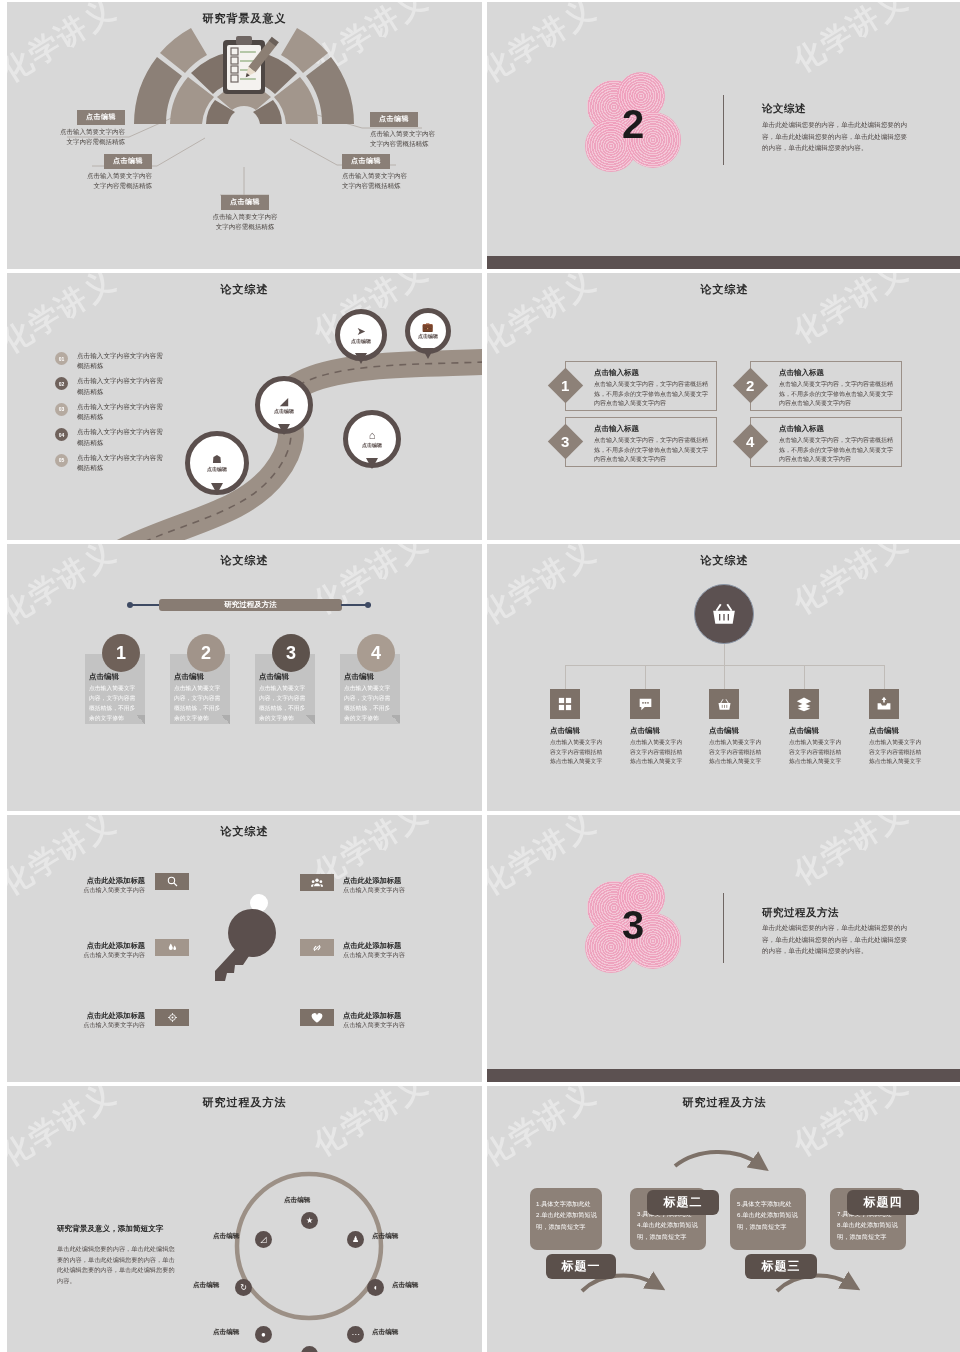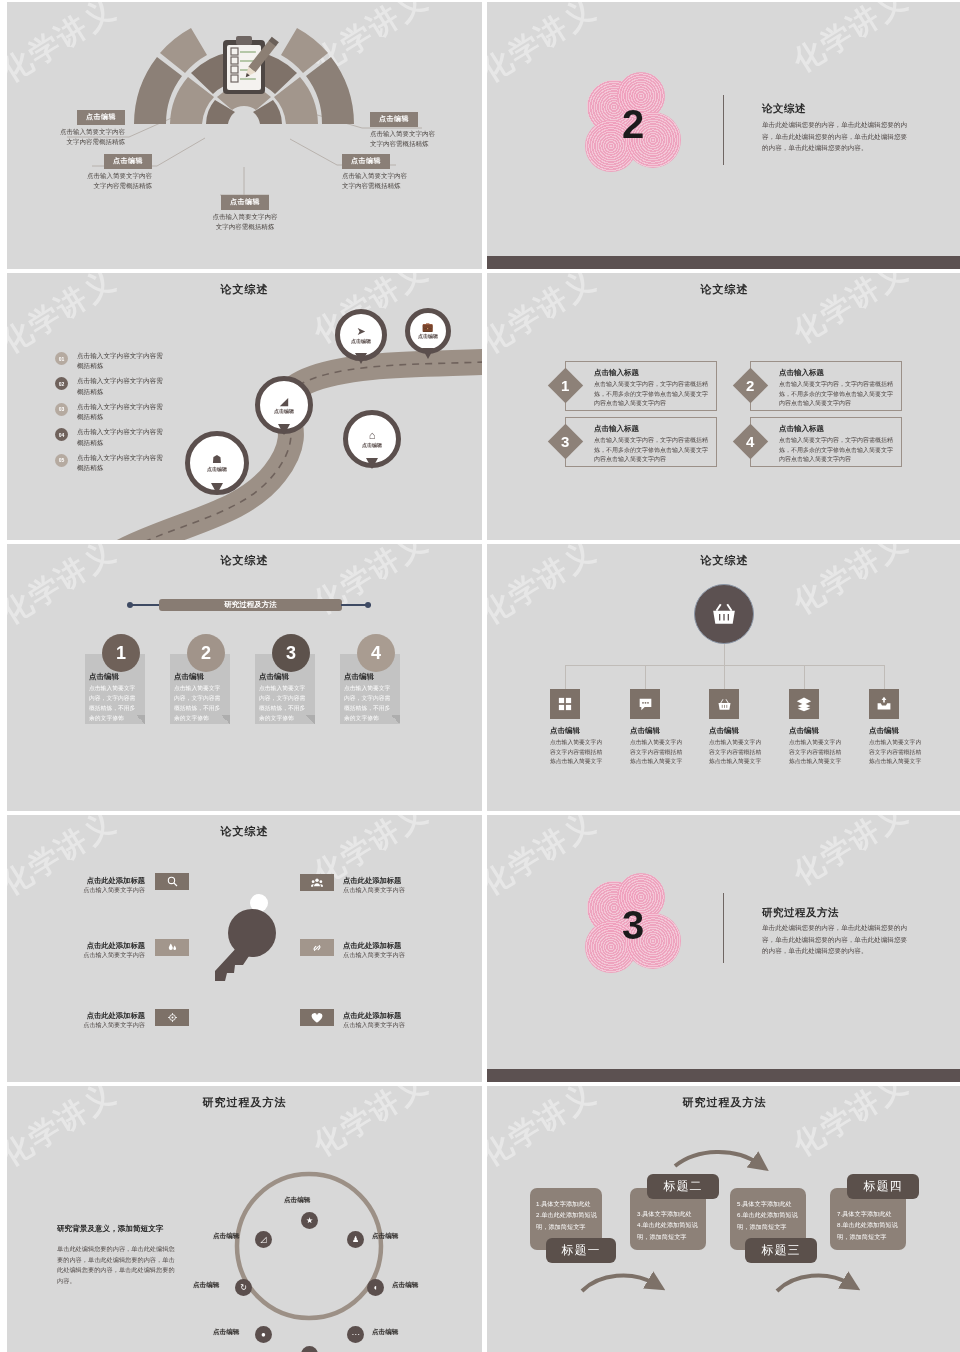--- a/index.html
+++ b/index.html
@@ -173,36 +173,38 @@
   }
   .ringlab { position:absolute; font-size:6.6px; font-weight:bold; color:#33302e; white-space:nowrap;}
   .lhead { position:absolute; font-size:7.6px; font-weight:bold; color:#262626; }
   .lbody { position:absolute; font-size:6.2px; color:#4c4543; line-height:1.7; width:118px; }
 
   
   .step { position:absolute; border-radius:7px; }
   .steptxt { position:absolute; font-size:6.2px; color:#ffffff; line-height:1.85; }
   .steplabel {
     position:absolute; border-radius:6px; color:#fff;
-    font-size:12px; font-weight:normal;
+    font-size:12px; font-weight:bold;
     display:flex;align-items:center;justify-content:center;
     letter-spacing:1px;
+    margin-top:16px;
   }
   svg { display:block; }
 </style>
 </head>
 <body>
 
 <div class="sheet">
 
   <div class="slide">
     <div class="wm">
       <span class="w1">化学讲义</span>
         <span class="w2">化学讲义</span>
     </div>
+    <div class="stitle">研究背景及意义</div>
 
     <svg class="fanwrap" width="475" height="267" viewBox="0 0 475 267">
       <g fill="none" stroke="#b0a8a2" stroke-width="0.8">
         <path d="M60 135 H122 L178 110"></path>
         <path d="M85 164 H150 L198 136"></path>
         <path d="M237 193 V165"></path>
           <path d="M213 193 H262"></path>
         <path d="M415 126 H355 L300 110"></path>
         <path d="M389 163 H330 L283 137"></path>
       </g>

